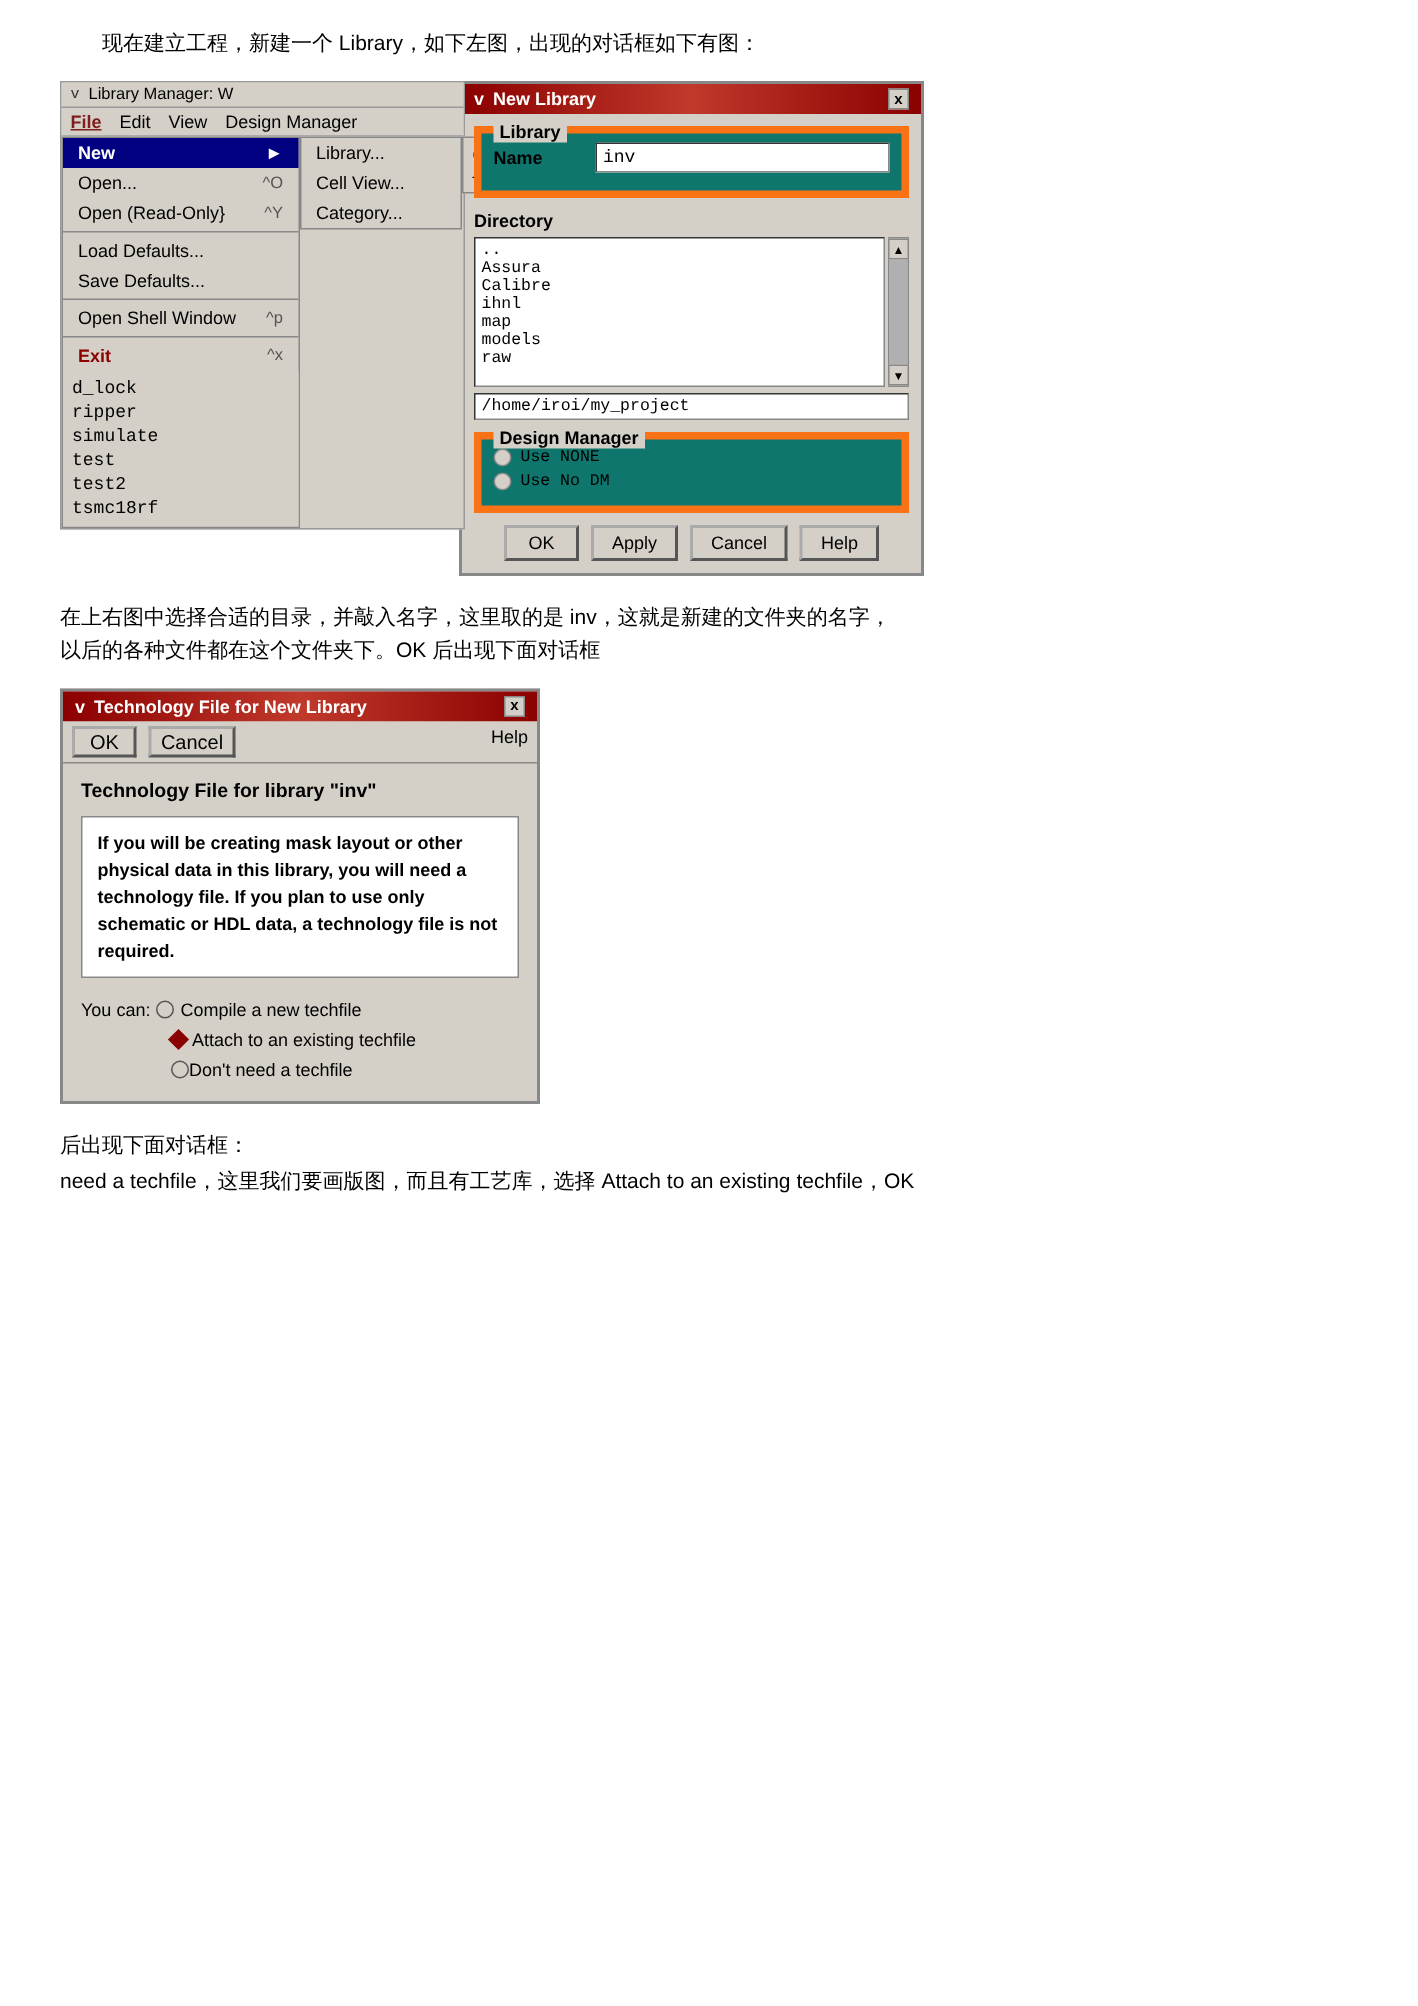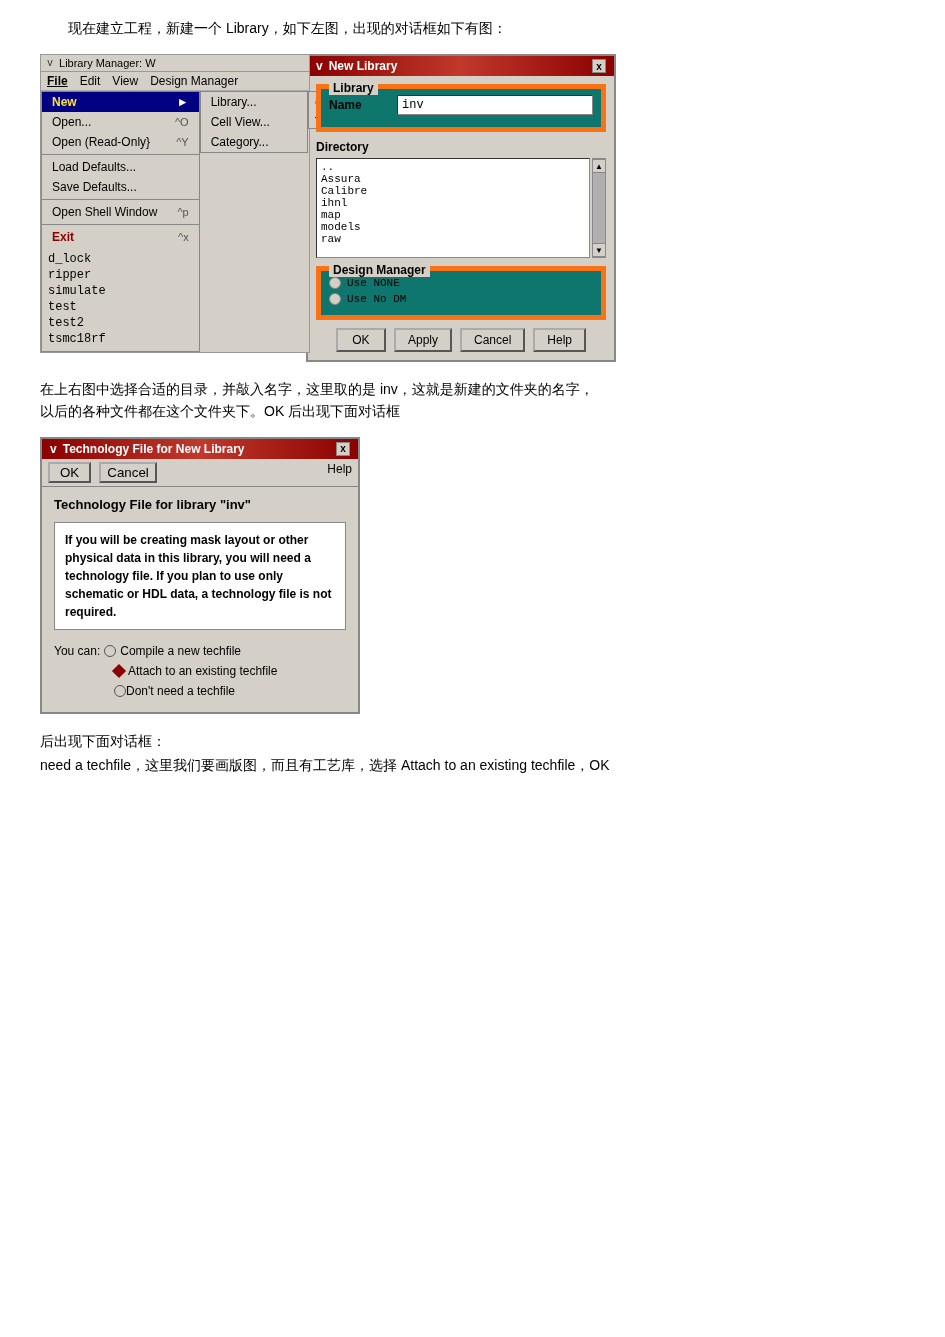--- a/index.html
+++ b/index.html
@@ -61,21 +61,21 @@
     }
     .lib-manager-menubar span {
       font-size: 12px;
       font-family: Arial, sans-serif;
       cursor: pointer;
     }
     .lib-manager-menubar span.underline {
       text-decoration: underline;
     }
     .lib-manager-menubar span.bold-red {
-      color: #000000;
+      color: #7f1d1d;
       font-weight: bold;
       text-decoration: underline;
     }
 
     
     .dropdown-menu {
       background: #d4d0c8;
       border: 1px solid #888;
       width: 200px;
       font-size: 12px;
@@ -403,21 +403,21 @@
         <span class="bold-red underline">File</span>
         <span>Edit</span>
         <span>View</span>
         <span>Design Manager</span>
       </div>
 
       <div class="menus-area">
         <div class="dropdown-menu">
 
           <div class="menu-item active">
-            <span style="font-weight:bold;color:#fde047;">New</span>
+            <span style="font-weight:bold;color:#ffffff;">New</span>
             <span>►</span>
           </div>
 
           <div class="menu-item">
             <span>Open...</span>
             <span class="menu-item-shortcut">^O</span>
           </div>
 
           <div class="menu-item">
             <span>Open (Read-Only}</span>
@@ -505,20 +505,21 @@
             <div>map</div>
             <div>models</div>
             <div>raw</div>
           </div>
           <div class="dir-scrollbar">
             <div class="dir-scrollbar-arrow">▲</div>
             <div class="dir-scrollbar-track"></div>
             <div class="dir-scrollbar-arrow">▼</div>
           </div>
         </div>
+        <input class="dir-path-input" value="/home/iroi/my_project" style="font-family: &quot;Courier New&quot;, monospace; font-size: 11px; background: white; border: 1px inset rgb(136, 136, 136); padding: 2px 4px; width: 100%; margin-top: 4px;">
       </div>
 
       <div class="dialog-group">
         <div class="dialog-group-label">Design Manager</div>
         <div class="radio-option">
           <div class="radio-btn"></div>
           <span>Use NONE</span>
         </div>
         <div class="radio-option">
           <div class="radio-btn"></div>

